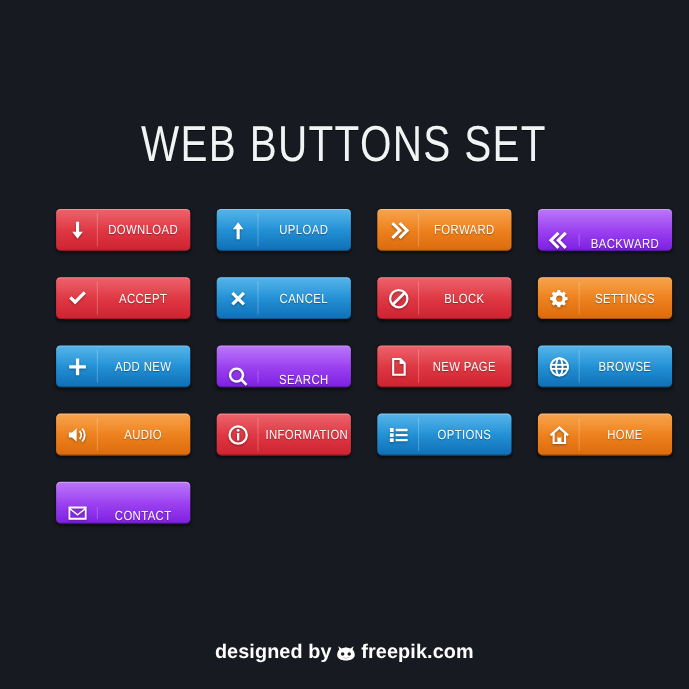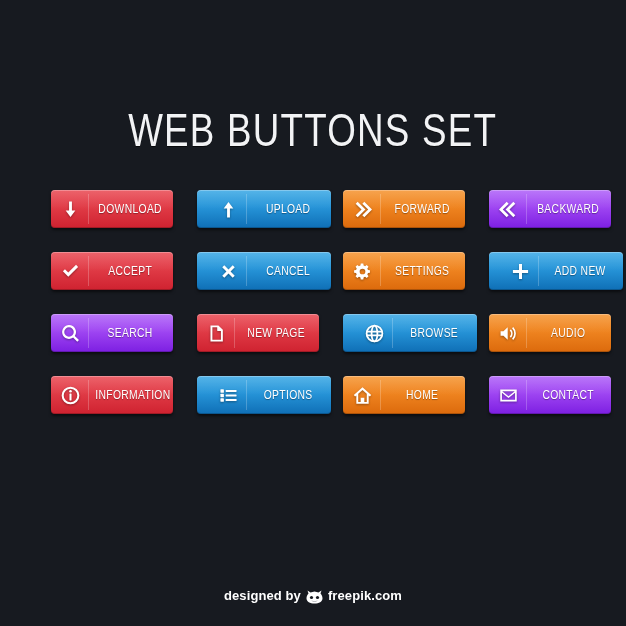--- a/index.html
+++ b/index.html
@@ -121,33 +121,33 @@
     color: #ffffff;
     text-transform: uppercase;
     white-space: nowrap;
     transform: scaleX(0.86);
     text-shadow: 0 1px 1px rgba(0,0,0,0.35);
     padding-right: 2px;
   }
 
   
   .c-red   { background: linear-gradient(to bottom, #e9454f 0%, #e03b46 45%, #cf2230 100%); }
-  .c-blue  { background: linear-gradient(to bottom, #35a6e4 0%, #2694d8 45%, #0f6fb6 100%); padding-left: 12px; }
+  .c-blue  { background: linear-gradient(to bottom, #35a6e4 0%, #2694d8 45%, #0f6fb6 100%); }
   .c-orange{ background: linear-gradient(to bottom, #f5922c 0%, #ef8420 45%, #dc6a0c 100%); }
-  .c-purple{ background: linear-gradient(to bottom, #ad5df8 0%, #9f46f2 45%, #7d1fe2 100%); }
+  .c-purple{ background: linear-gradient(to bottom, #ad5df8 0%, #9f46f2 45%, #7d1fe2 100%); align-items: flex-end; }
 
   
   .footer {
     position: absolute;
     left: 0;
     bottom: 23px;
     width: 626px;
     text-align: center;
     color: #ffffff;
-    font-size: 13px;
+    font-size: 18px;
     font-weight: bold;
     letter-spacing: 0.1px;
     display: flex;
     align-items: center;
     justify-content: center;
     gap: 5px;
   }
   .footer .fp-logo {
     display: inline-block;
     width: 17px;
@@ -209,20 +209,28 @@
         </span>
         <span class="btn-label">ACCEPT</span>
       </div>
       <div class="btn c-blue">
         <span class="btn-icon">
           <svg viewBox="0 0 24 24">
             <path d="M19.9 6.7 14.6 12l5.3 5.3-2.6 2.6L12 14.6l-5.3 5.3-2.6-2.6L9.4 12 4.1 6.7l2.6-2.6L12 9.4l5.3-5.3z"></path>
           </svg>
         </span>
         <span class="btn-label">CANCEL</span>
+      </div>
+      <div class="btn c-red">
+        <span class="btn-icon">
+          <svg viewBox="0 0 24 24">
+            <path d="M12 .8A11.2 11.2 0 1 0 23.2 12 11.21 11.21 0 0 0 12 .8zm0 2.6a8.54 8.54 0 0 1 4.8 1.5L5 16.8A8.57 8.57 0 0 1 12 3.4zm0 17.2a8.54 8.54 0 0 1-4.8-1.5L19 7.2A8.57 8.57 0 0 1 12 20.6z"></path>
+          </svg>
+        </span>
+        <span class="btn-label">BLOCK</span>
       </div>
       <div class="btn c-orange">
         <span class="btn-icon">
           <svg viewBox="0 0 24 24">
             <path d="M21.4 13.6v-3.2l-2.5-.4a7 7 0 0 0-.8-1.9l1.5-2-2.3-2.3-2 1.5a7 7 0 0 0-1.9-.8l-.4-2.5h-3.2l-.4 2.5a7 7 0 0 0-1.9.8l-2-1.5-2.3 2.3 1.5 2a7 7 0 0 0-.8 1.9l-2.5.4v3.2l2.5.4a7 7 0 0 0 .8 1.9l-1.5 2 2.3 2.3 2-1.5a7 7 0 0 0 1.9.8l.4 2.5h3.2l.4-2.5a7 7 0 0 0 1.9-.8l2 1.5 2.3-2.3-1.5-2a7 7 0 0 0 .8-1.9zM12 15.6A3.6 3.6 0 1 1 15.6 12 3.6 3.6 0 0 1 12 15.6z"></path>
           </svg>
         </span>
         <span class="btn-label">SETTINGS</span>
       </div>
       <div class="btn c-blue">

